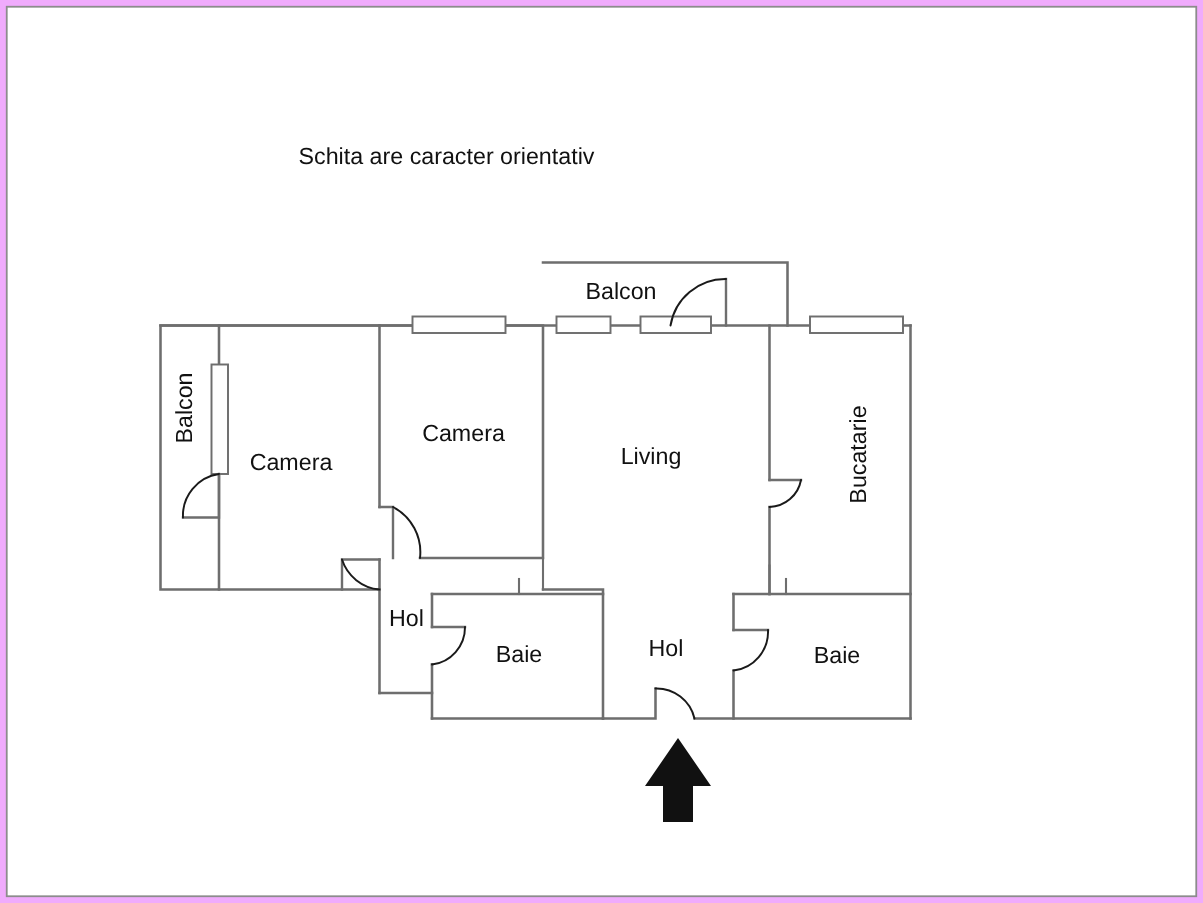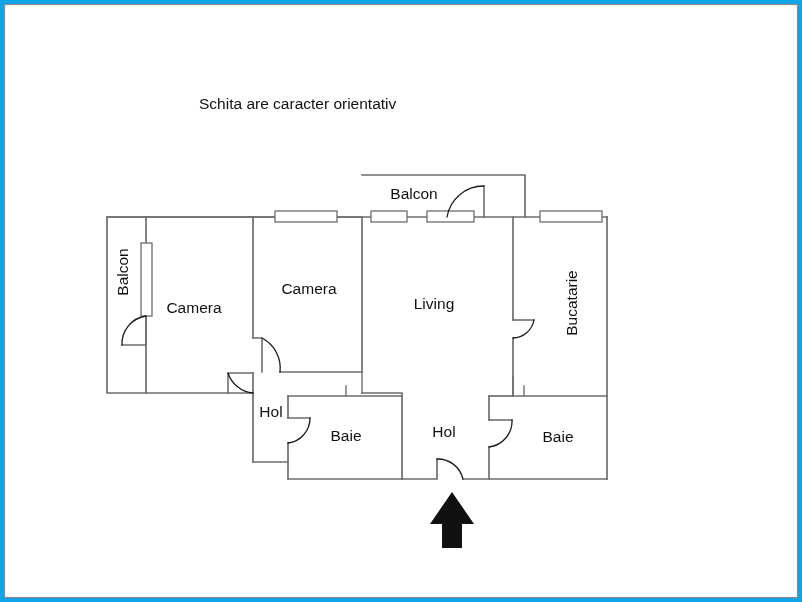--- a/index.html
+++ b/index.html
@@ -10,21 +10,21 @@
   body {
     width: 802px;
     height: 602px;
     font-family: "Liberation Sans", sans-serif;
     overflow: hidden;
   }
   #page {
     position: relative;
     width: 802px;
     height: 602px;
-    background: #0ea5e9;
+    background: #f0abfc;
   }
   #plan-svg {
     position: absolute;
     left: 0;
     top: 0;
     width: 802px;
     height: 602px;
     display: block;
   }
   .frame-rect {

